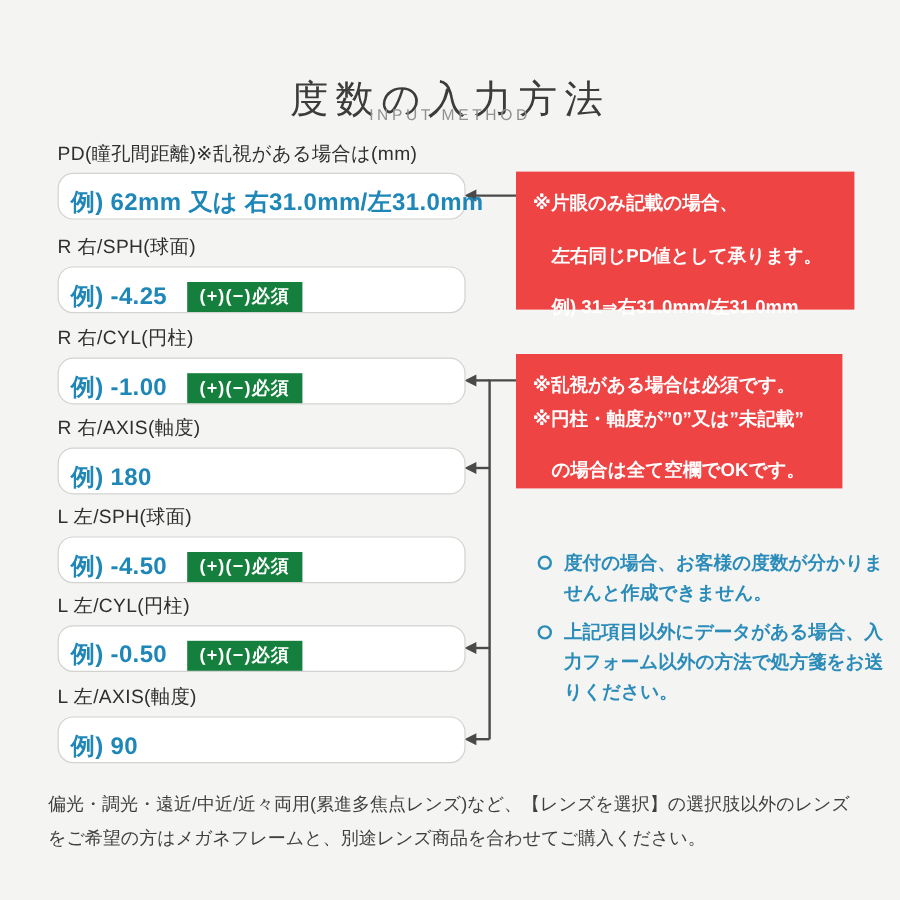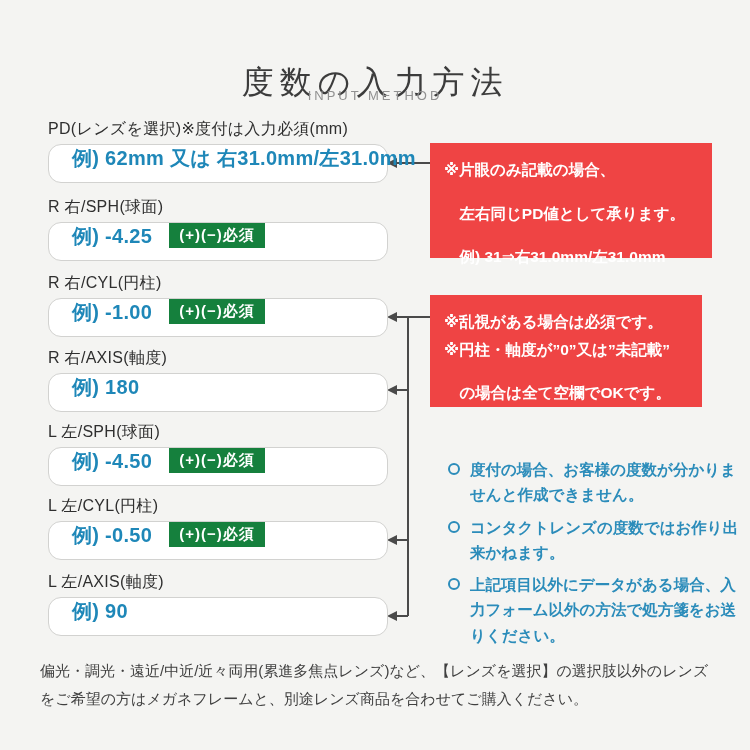--- a/index.html
+++ b/index.html
@@ -32,22 +32,22 @@
     font-size:16px;color:#2f2f2f;
     margin-bottom:6px;letter-spacing:.3px;
     white-space:nowrap;line-height:18px;
   }
   .field-box{
     box-sizing:border-box;
     width:340px;height:39px;
     background:#ffffff;
     border:1px solid #d2d2d0;
     border-radius:13px;
-    display:flex;align-items:flex-start;
-    padding:0 12px 0 23px;
+    display:flex;align-items:flex-end;
+    padding:0 12px 0 10px;
   }
   .example{
     font-size:20px;font-weight:bold;color:#1e87b8;
     letter-spacing:.3px;white-space:nowrap;
   }
   .badge{
     margin-left:17px;
     background:#15803d;color:#ffffff;
     font-size:15px;font-weight:bold;
     padding:3px 10px;letter-spacing:1px;
@@ -111,21 +111,21 @@
     <g fill="#4a4a4a" stroke="none">
       <polygon points="387,163 397,158 397,168"></polygon>
       <polygon points="387,317 397,312 397,322"></polygon>
       <polygon points="387,390 397,385 397,395"></polygon>
       <polygon points="387,540 397,535 397,545"></polygon>
       <polygon points="387,616 397,611 397,621"></polygon>
     </g>
   </svg>
 
   <div class="field" style="top:120px">
-    <div class="field-label">PD(レンズを選択)※度付は入力必須(mm)</div>
+    <div class="field-label">PD(瞳孔間距離)※乱視がある場合は(mm)</div>
     <div class="field-box">
       <span class="example">例) 62mm 又は 右31.0mm/左31.0mm</span>
     </div>
   </div>
 
   <div class="field" style="top:198px">
     <div class="field-label">R 右/SPH(球面)</div>
     <div class="field-box">
       <span class="example">例) -4.25</span>
       <span class="badge">(+)(−)必須</span>
@@ -177,19 +177,18 @@
   </div>
 
   <div class="note-box note-cyl">
     <div class="note-line"><span>※乱視がある場合は</span><span class="em-underline">必須</span><span>です。</span></div>
     <div class="note-line">※円柱・軸度が”0”又は”未記載”</div>
     <div class="note-line indent">の場合は全て空欄でOKです。</div>
   </div>
 
   <ul class="bullets">
     <li>度付の場合、お客様の度数が分かりませんと作成できません。</li>
-    <li>コンタクトレンズの度数ではお作り出来かねます。</li>
     <li>上記項目以外にデータがある場合、入力フォーム以外の方法で処方箋をお送りください。</li>
   </ul>
 
   <p class="footer">偏光・調光・遠近/中近/近々両用(累進多焦点レンズ)など、【レンズを選択】の選択肢以外のレンズをご希望の方はメガネフレームと、別途レンズ商品を合わせてご購入ください。</p>
 
 </div>
 
 </body></html>

